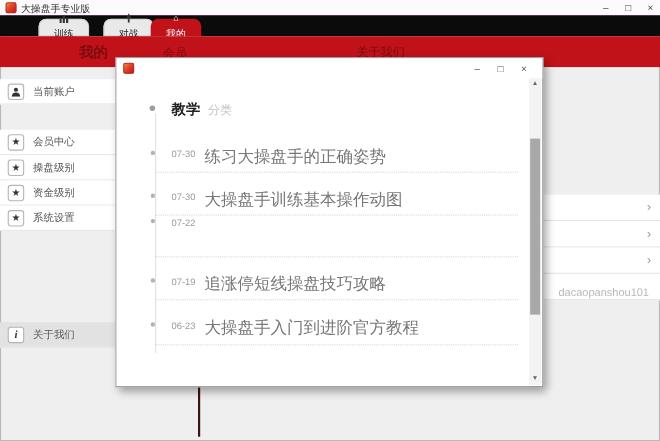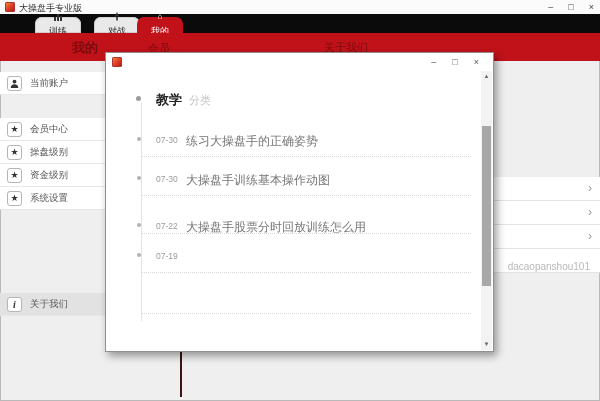--- a/index.html
+++ b/index.html
@@ -59,21 +59,21 @@
 
   .modal-body{position:absolute;top:18px;left:0;right:12px;bottom:0;background:#fff;overflow:hidden;text-decoration:underline;}
   .tline{position:absolute;left:35px;top:32px;height:218px;width:0;border-left:1px solid #e2e2e2;}
   .cat-header{position:absolute;left:0;top:20px;width:100%;}
   .cat-bullet{position:absolute;left:30px;top:5px;width:5px;height:5px;border-radius:50%;background:#9c9c9c;}
   .cat-text{position:absolute;left:50px;top:0;font-size:13px;font-weight:bold;color:#222;white-space:nowrap;}
   .cat-suffix{font-size:11px;font-weight:normal;color:#c4c4c4;margin-left:7px;}
   .article{position:absolute;left:0;width:100%;height:14px;}
   .art-bullet{position:absolute;left:31px;top:4px;width:4px;height:4px;border-radius:50%;background:#b3b3b3;}
   .art-date{position:absolute;left:50px;top:2px;font-size:8.5px;color:#9a9a9a;white-space:nowrap;}
-  .art-title{position:absolute;left:80px;top:0;font-size:12px;color:#767676;white-space:nowrap;}
+  .art-title{position:absolute;left:80px;top:0;font-size:15px;color:#767676;white-space:nowrap;}
   .sep{position:absolute;left:35px;right:10px;border-top:1px dotted #d8d8d8;height:0;}
 
   .modal-scroll{position:absolute;top:18px;right:1px;bottom:1px;width:11px;background:#f3f3f3;}
   .scroll-arrow{position:absolute;left:0;width:11px;height:11px;font-size:6px;color:#666;text-align:center;line-height:11px;}
   .sa-up{top:0;}
   .sa-down{bottom:0;}
   .scroll-thumb{position:absolute;left:1px;width:9px;top:55px;height:160px;background:#a8a8a8;}
 </style>
 </head>
 <body>
@@ -213,33 +213,38 @@
       </div>
       <div class="sep" style="top:85px;"></div>
 
       <div class="article" style="top:101px;">
         <span class="art-bullet"></span>
         <span class="art-date">07-30</span>
         <span class="art-title">大操盘手训练基本操作动图</span>
       </div>
       <div class="sep" style="top:124px;"></div>
 
-      <div class="article" style="top:148px;padding-left:44px;">
+      <div class="article" style="top:124px;padding-left:44px;">
         <span class="art-bullet"></span>
         <span class="art-date">07-22</span>
-        <span class="art-title">大操盘手股票分时回放训练怎么用</span>
       </div>
       <div class="sep" style="top:162px;"></div>
 
       <div class="article" style="top:178px;">
         <span class="art-bullet"></span>
         <span class="art-date">07-19</span>
+        <span class="art-title">追涨停短线操盘技巧攻略</span>
       </div>
       <div class="sep" style="top:201px;"></div>
 
+      <div class="article" style="top:218px;">
+        <span class="art-bullet"></span>
+        <span class="art-date">06-23</span>
+        <span class="art-title">大操盘手入门到进阶官方教程</span>
+      </div>
       <div class="sep" style="top:242px;"></div>
     </div>
 
     <div class="modal-scroll">
       <div class="scroll-arrow sa-up">▲</div>
       <div class="scroll-thumb"></div>
       <div class="scroll-arrow sa-down">▼</div>
     </div>
   </div>
 

